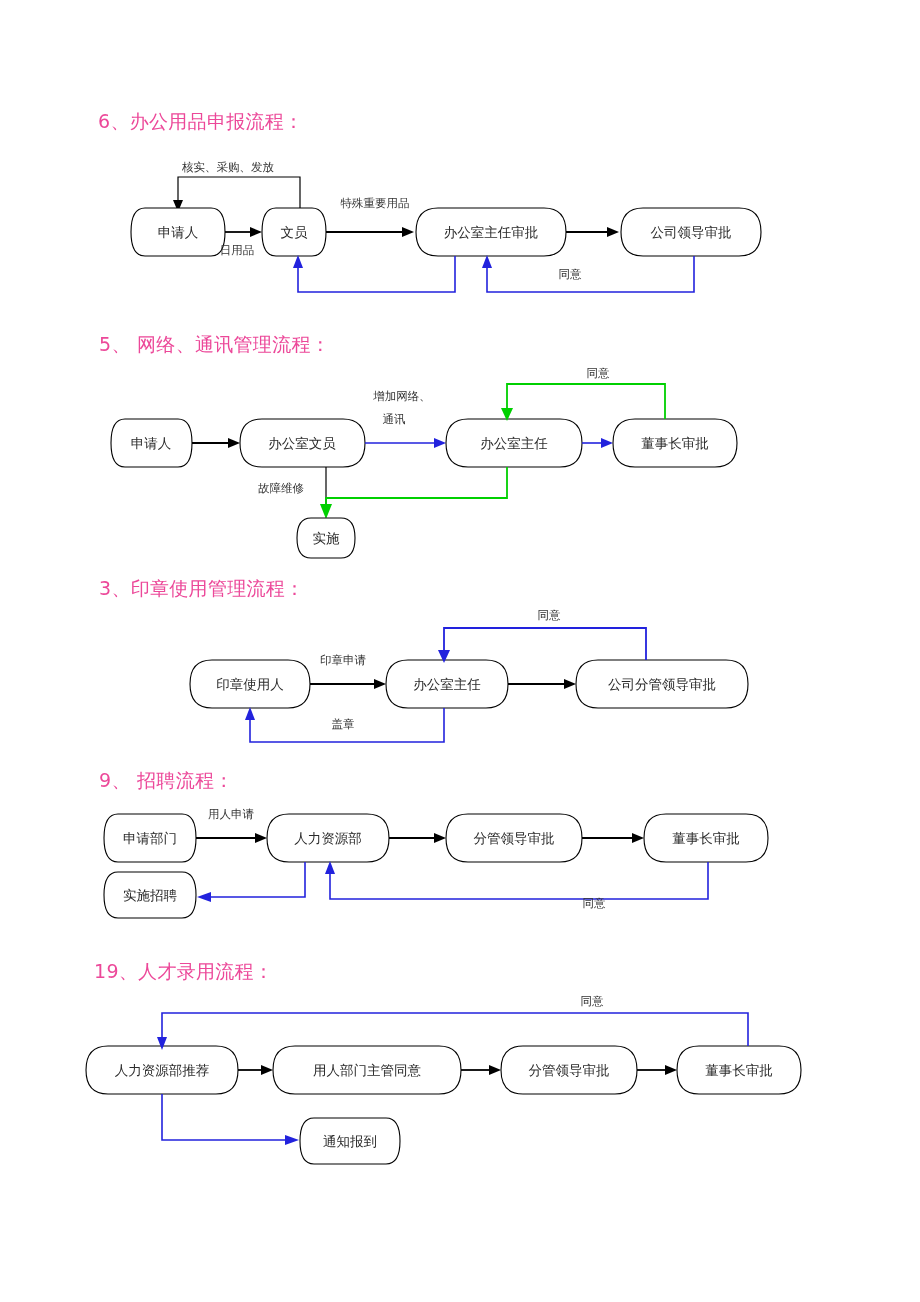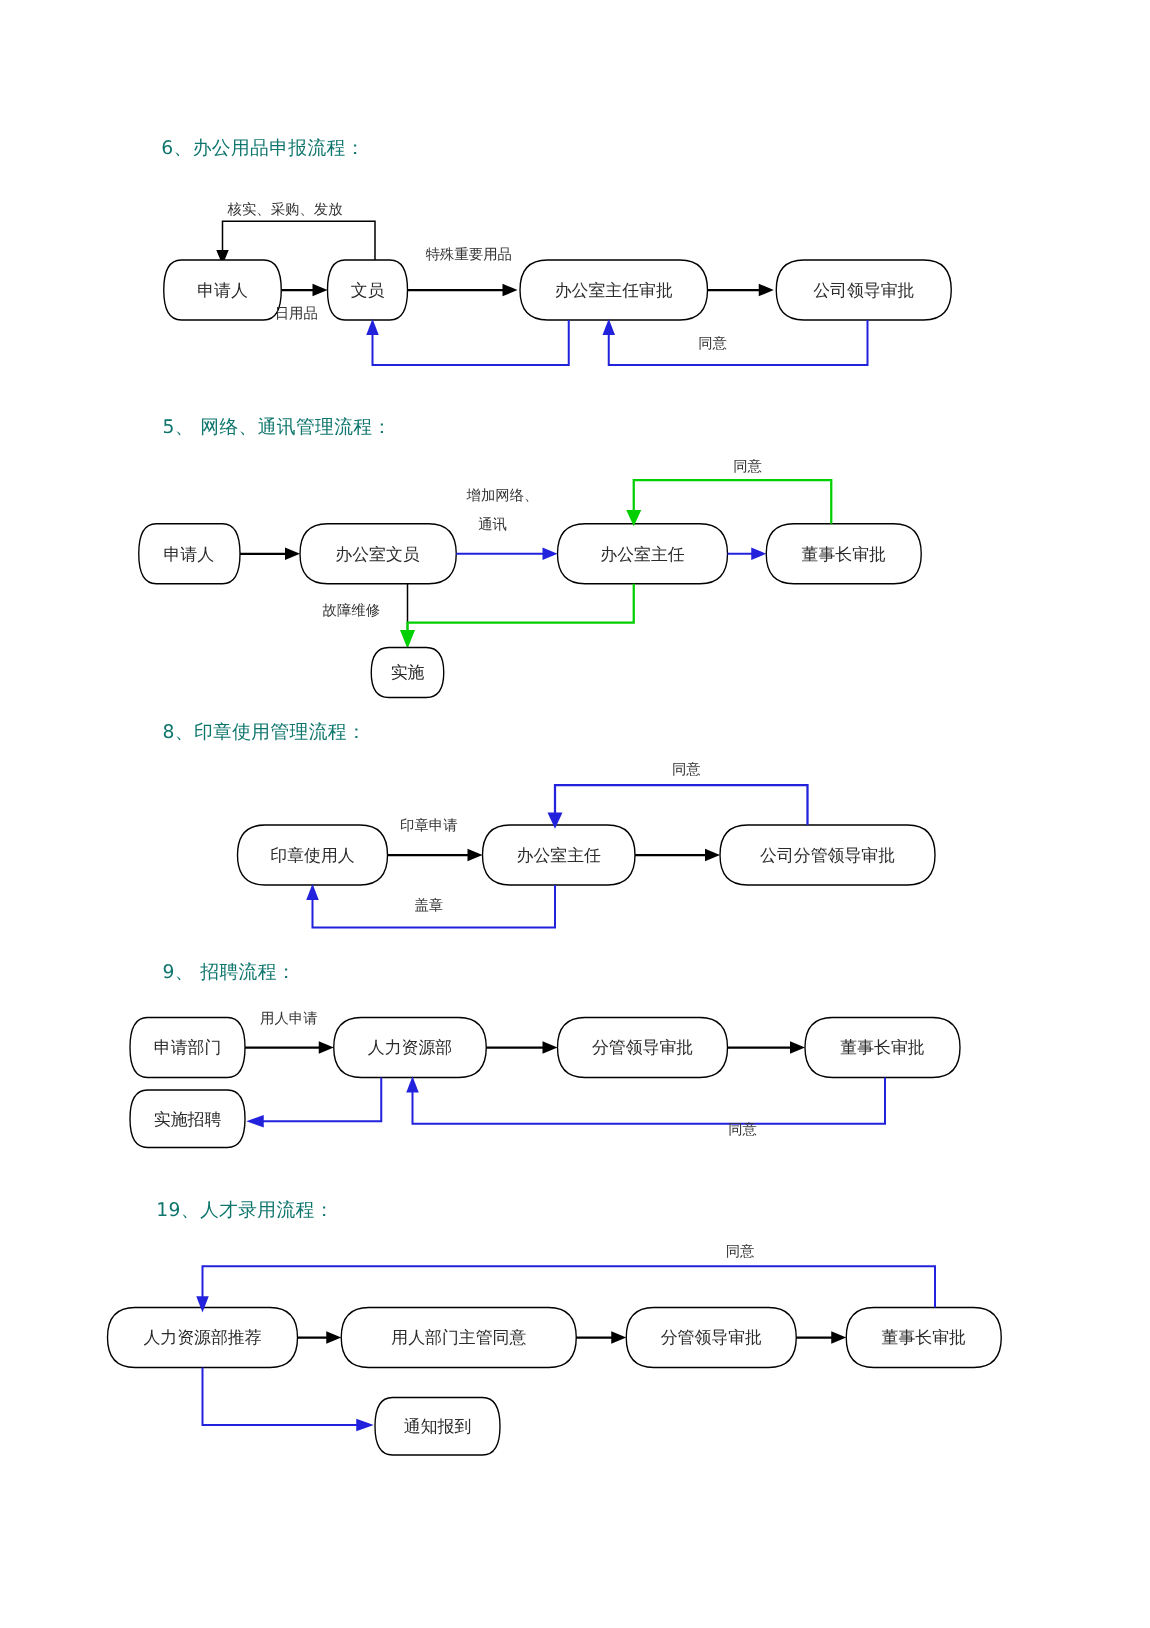--- a/index.html
+++ b/index.html
@@ -1,19 +1,19 @@
 <!DOCTYPE html>
 <html><head>
 <meta charset="utf-8">
 <style>
   html,body{margin:0;padding:0;background:#fff;}
   body{width:920px;height:1302px;position:relative;
        font-family:"DejaVu Sans","Liberation Sans",sans-serif;color:#1a1a1a;}
   .page{position:absolute;left:0;top:0;width:920px;height:1302px;overflow:hidden;}
-  .heading{position:absolute;font-size:15px;letter-spacing:.3px;white-space:nowrap;color:#0f766e;margin-left:31px;}
+  .heading{position:absolute;font-size:19px;letter-spacing:.3px;white-space:nowrap;color:#ec4899;}
   .wm{position:absolute;left:232px;top:606px;width:460px;font-size:46px;
       color:#e8e8e8;letter-spacing:1px;white-space:nowrap;font-weight:400;
       font-family:"DejaVu Sans","Liberation Sans",sans-serif;}
   svg.dg{position:absolute;left:0;top:0;overflow:visible;}
   .nodebox{fill:#fff;stroke:#000;stroke-width:1.1;}
   .nodelabel{font-family:"DejaVu Sans","Liberation Sans",sans-serif;
              font-size:13.5px;fill:#2b2b2b;text-anchor:middle;dominant-baseline:middle;}
   .edgelabel{font-family:"DejaVu Sans","Liberation Sans",sans-serif;
              font-size:11.5px;fill:#333;text-anchor:middle;}
   .lnk-black{stroke:#000;stroke-width:1.8;fill:none;}
@@ -100,21 +100,21 @@
     <path class="thin-black" d="M326,467 L326,505"></path>
     <text class="edgelabel" x="281" y="492">故障维修</text>
 
     <path class="lnk-green" d="M507,467 L507,498 L326,498 L326,508"></path>
     <polygon points="326,519 320,504 332,504" fill="#00d000"></polygon>
 
     <path class="nodebox" d="M311,518 L341,518 Q355,518 355,538 Q355,558 341,558 L311,558 Q297,558 297,538 Q297,518 311,518 Z"></path>
     <text class="nodelabel" x="326" y="539">实施</text>
   </svg>
 
-  <div class="heading" style="left:99px;top:576px;">8、印章使用管理流程：</div>
+  <div class="heading" style="left:99px;top:576px;">3、印章使用管理流程：</div>
 
   <svg class="dg" width="920" height="1302">
 
     <path class="nodebox" d="M212,660 L288,660 Q310,660 310,684 Q310,708 288,708 L212,708 Q190,708 190,684 Q190,660 212,660 Z"></path>
     <text class="nodelabel" x="250" y="685">印章使用人</text>
 
     <line class="lnk-black" x1="310" y1="684" x2="377" y2="684"></line>
     <polygon points="386,684 374,679 374,689" fill="#000"></polygon>
     <text class="edgelabel" x="343" y="664">印章申请</text>
 

